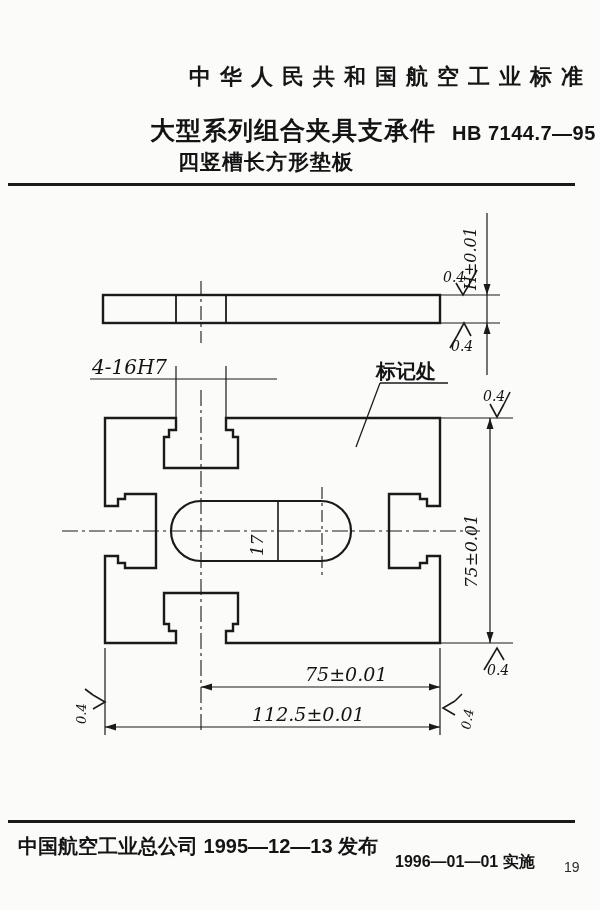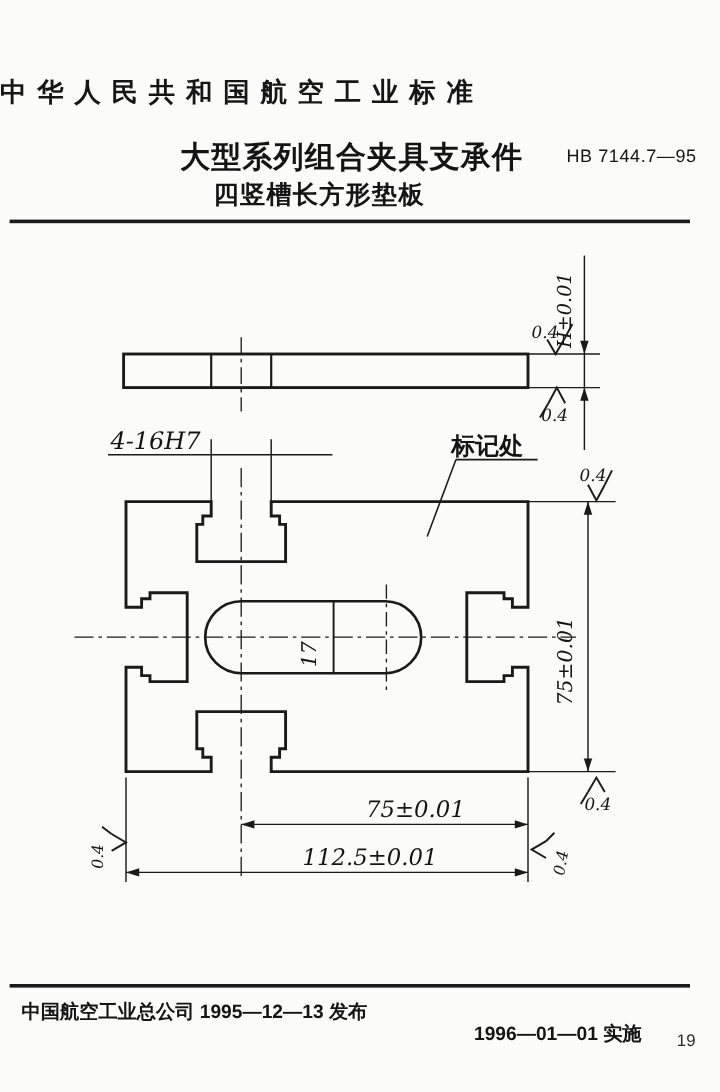--- a/index.html
+++ b/index.html
@@ -4,30 +4,30 @@
 <style>
   html,body{margin:0;padding:0;}
   body{
     width:600px;height:910px;position:relative;
     background:#fbfbfa;
     font-family:"Liberation Sans",sans-serif;
     color:#141414;overflow:hidden;
   }
   .abs{position:absolute;}
   .std-title{
-    top:62px;left:0;width:592px;text-align:left;
+    top:62px;left:0;width:592px;text-align:right;
     font-size:22px;font-weight:bold;letter-spacing:9px;color:#161616;
   }
   .doc-title-1{top:114px;left:150px;font-size:25px;font-weight:bold;letter-spacing:1px;}
   .doc-title-2{top:148px;left:178px;font-size:21px;font-weight:bold;letter-spacing:1px;text-align:right;}
-  .std-number{top:122px;left:472px;font-size:15px;font-weight:normal;letter-spacing:0.5px;}
+  .std-number{top:122px;left:452px;font-size:20px;font-weight:bold;letter-spacing:0.5px;}
   .rule{background:#1a1a1a;}
   .rule-header{top:183px;left:8px;width:567px;height:2.5px;}
   .rule-footer{top:820px;left:8px;width:567px;height:3px;}
-  .footer-left{top:833px;left:18px;font-size:16px;font-weight:bold;}
+  .footer-left{top:833px;left:18px;font-size:20px;font-weight:bold;}
   .footer-right{top:836px;left:395px;font-size:16px;font-weight:bold;margin-top:16px;}
   .page-num{top:859px;left:528px;font-size:14px;color:#2a2a2a;margin-left:36px;}
   svg{position:absolute;top:0;left:0;}
   svg text{fill:#141414;}
   .dim{font-family:"DejaVu Serif",serif;font-style:italic;}
   .cjk{font-family:"Liberation Sans",sans-serif;font-weight:bold;}
 </style>
 </head>
 <body>
 

